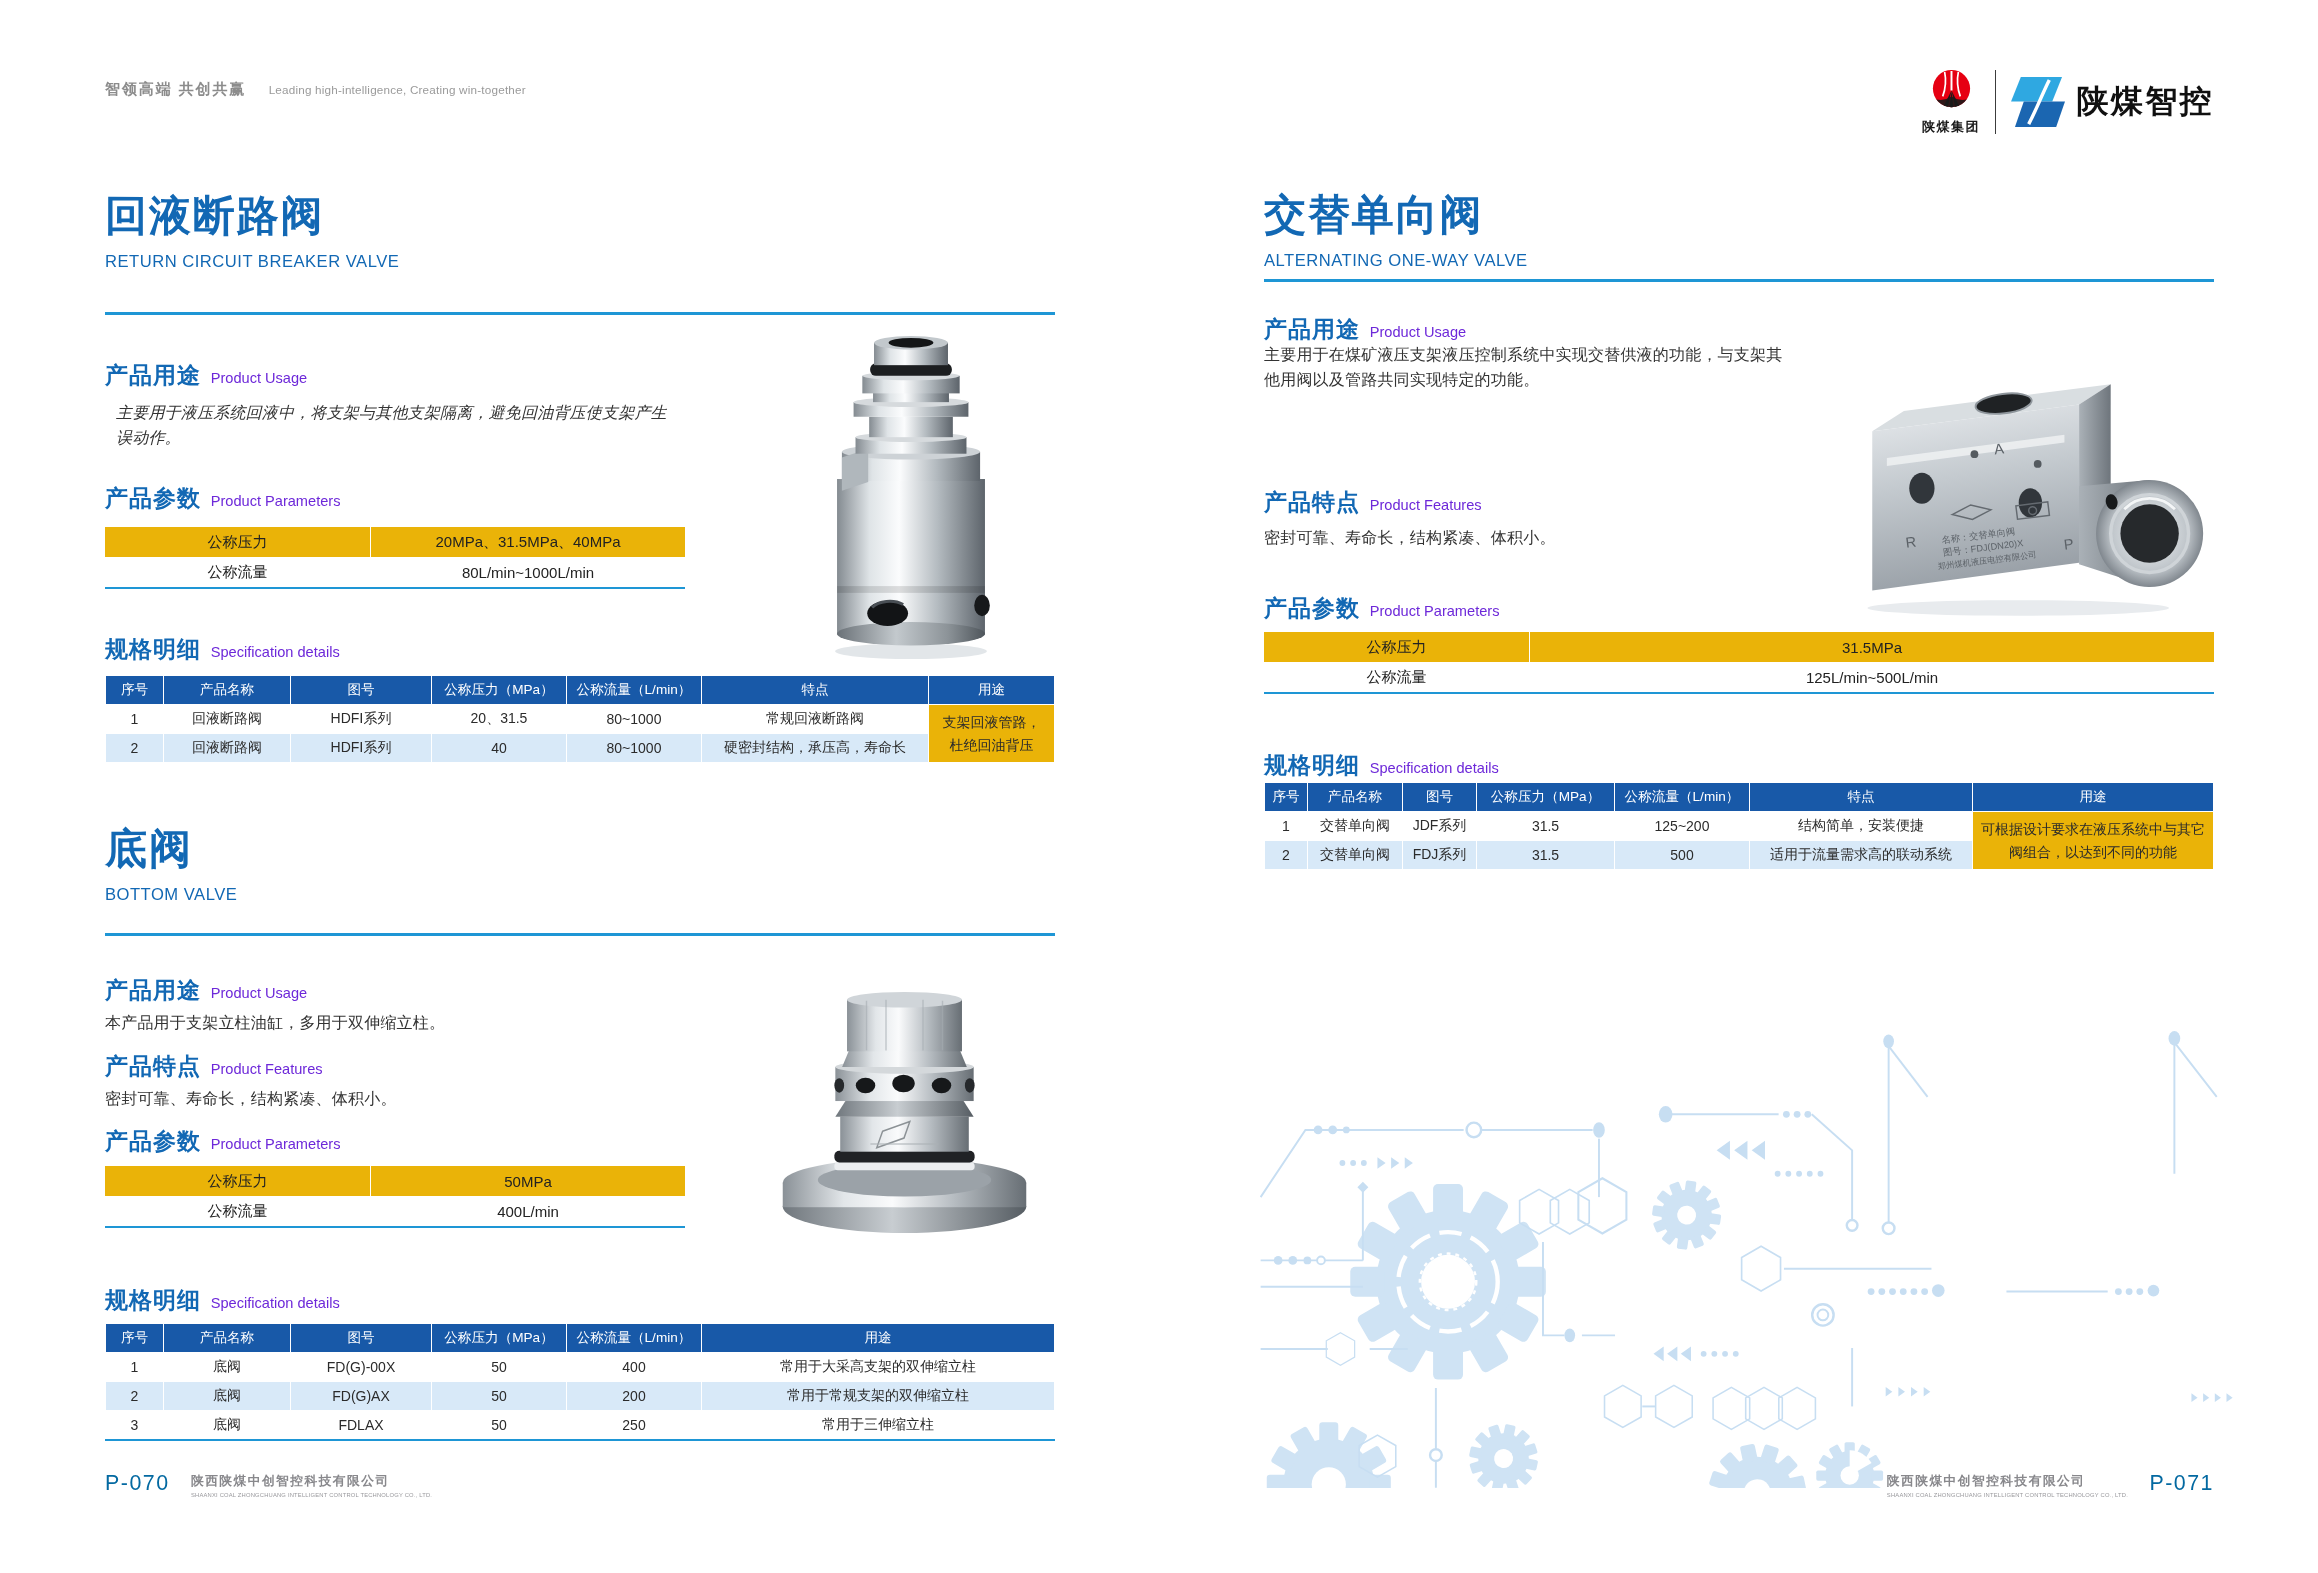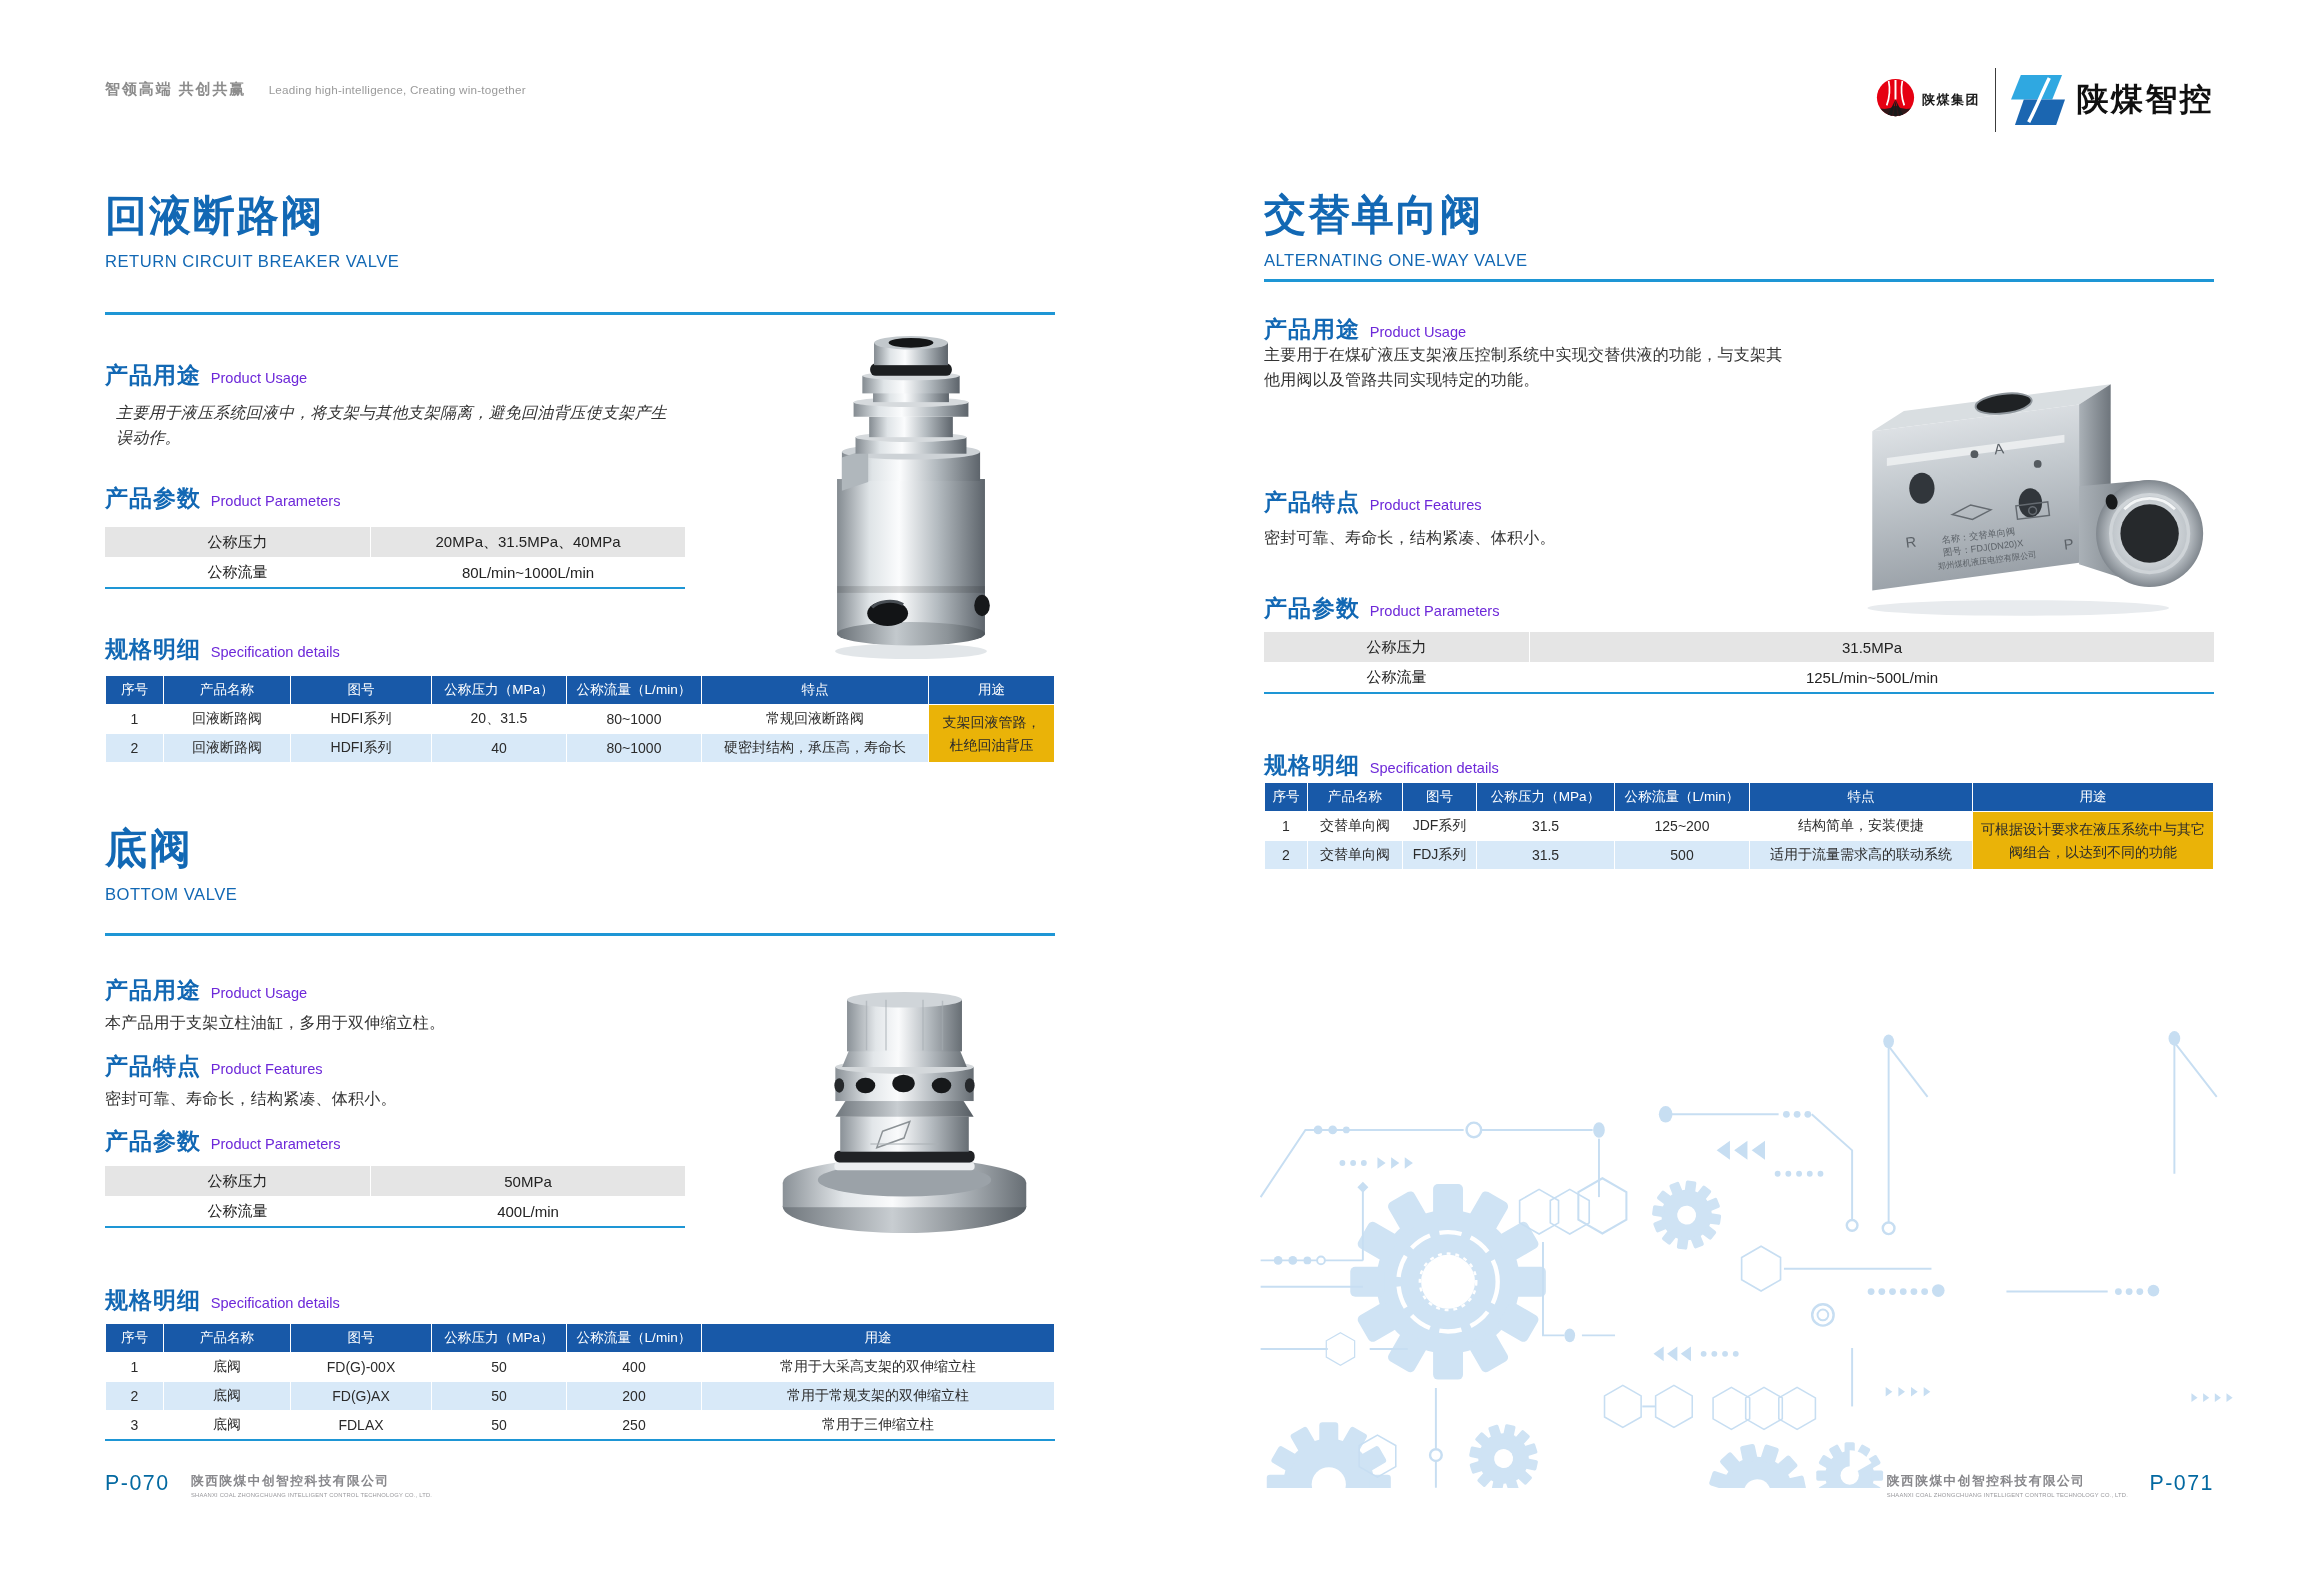--- a/index.html
+++ b/index.html
@@ -5,21 +5,21 @@
   html,body{margin:0;padding:0;background:#ffffff;}
   .sheet{position:relative;width:2319px;height:1574px;background:#fff;overflow:hidden;
          font-family:"Liberation Sans","DejaVu Sans",sans-serif;color:#333;}
   .abs{position:absolute;}
 
   
   .slogan{display:flex;align-items:baseline;gap:22.4px;}
   .slogan .cn{font-size:15px;font-weight:bold;color:#8c8c8c;letter-spacing:1.9px;}
   .slogan .en{font-size:11.7px;color:#9a9a9a;letter-spacing:0.2px;}
   .brandblock{display:flex;align-items:center;gap:14.6px;}
-  .group-logo{display:flex;flex-direction:row;align-items:center;gap:2.9px;}
+  .group-logo{display:flex;flex-direction:column;align-items:center;gap:2.9px;}
   .group-logo .gtext{font-size:13px;font-weight:bold;color:#1a1a1a;letter-spacing:1.5px;}
   .logo-divider{width:1.5px;height:64px;background:#3c3c3c;}
   .zbrand{display:flex;align-items:center;gap:10.7px;}
   .brand-text{font-size:32px;font-weight:bold;color:#101010;letter-spacing:2.4px;}
 
   
   .page-title .cn{font-size:42px;font-weight:bold;color:#1268B4;letter-spacing:1.9px;line-height:1;}
   .page-title .en{font-size:16.6px;color:#1268B4;margin-top:14.6px;letter-spacing:0.5px;}
   .rule{height:2.9px;background:#1E96D5;}
 
@@ -27,21 +27,21 @@
   .sec-head{display:flex;align-items:baseline;gap:9.7px;}
   .sec-head .cn{font-size:23px;font-weight:bold;color:#1268B4;letter-spacing:1px;}
   .sec-head .en{font-size:14.6px;color:#6d28d9;}
 
   .body-text{font-size:16px;color:#333;line-height:25px;letter-spacing:0.2px;}
 
   
   .param-table{border-collapse:collapse;border-bottom:2.4px solid #1E96D5;}
   .param-table td{height:28px;font-size:15px;color:#222;text-align:center;vertical-align:middle;}
   .param-table td.lbl{width:263px;border-right:1.9px solid #fff;}
-  .param-table tr.shaded{background:#e5e5e5;}
+  .param-table tr.shaded{background:#eab308;}
 
   
   .spec-table{border-collapse:collapse;table-layout:fixed;}
   .spec-table th{background:#1859A8;color:#fff;font-size:13.6px;font-weight:normal;height:28px;
                  border:1.5px solid #fff;padding:0 1.9px;}
   .spec-table td{font-size:14px;color:#2b2b2b;text-align:center;vertical-align:middle;height:28px;
                  border:1.5px solid #fff;padding:0 2.9px;}
   .spec-table tr.shaded td{background:#D8E9F8;}
   .spec-table td.merged{background:#eab308;line-height:22.4px;padding:0 7.8px;}
   .spec-table.underlined{border-bottom:2.4px solid #1E96D5;}

